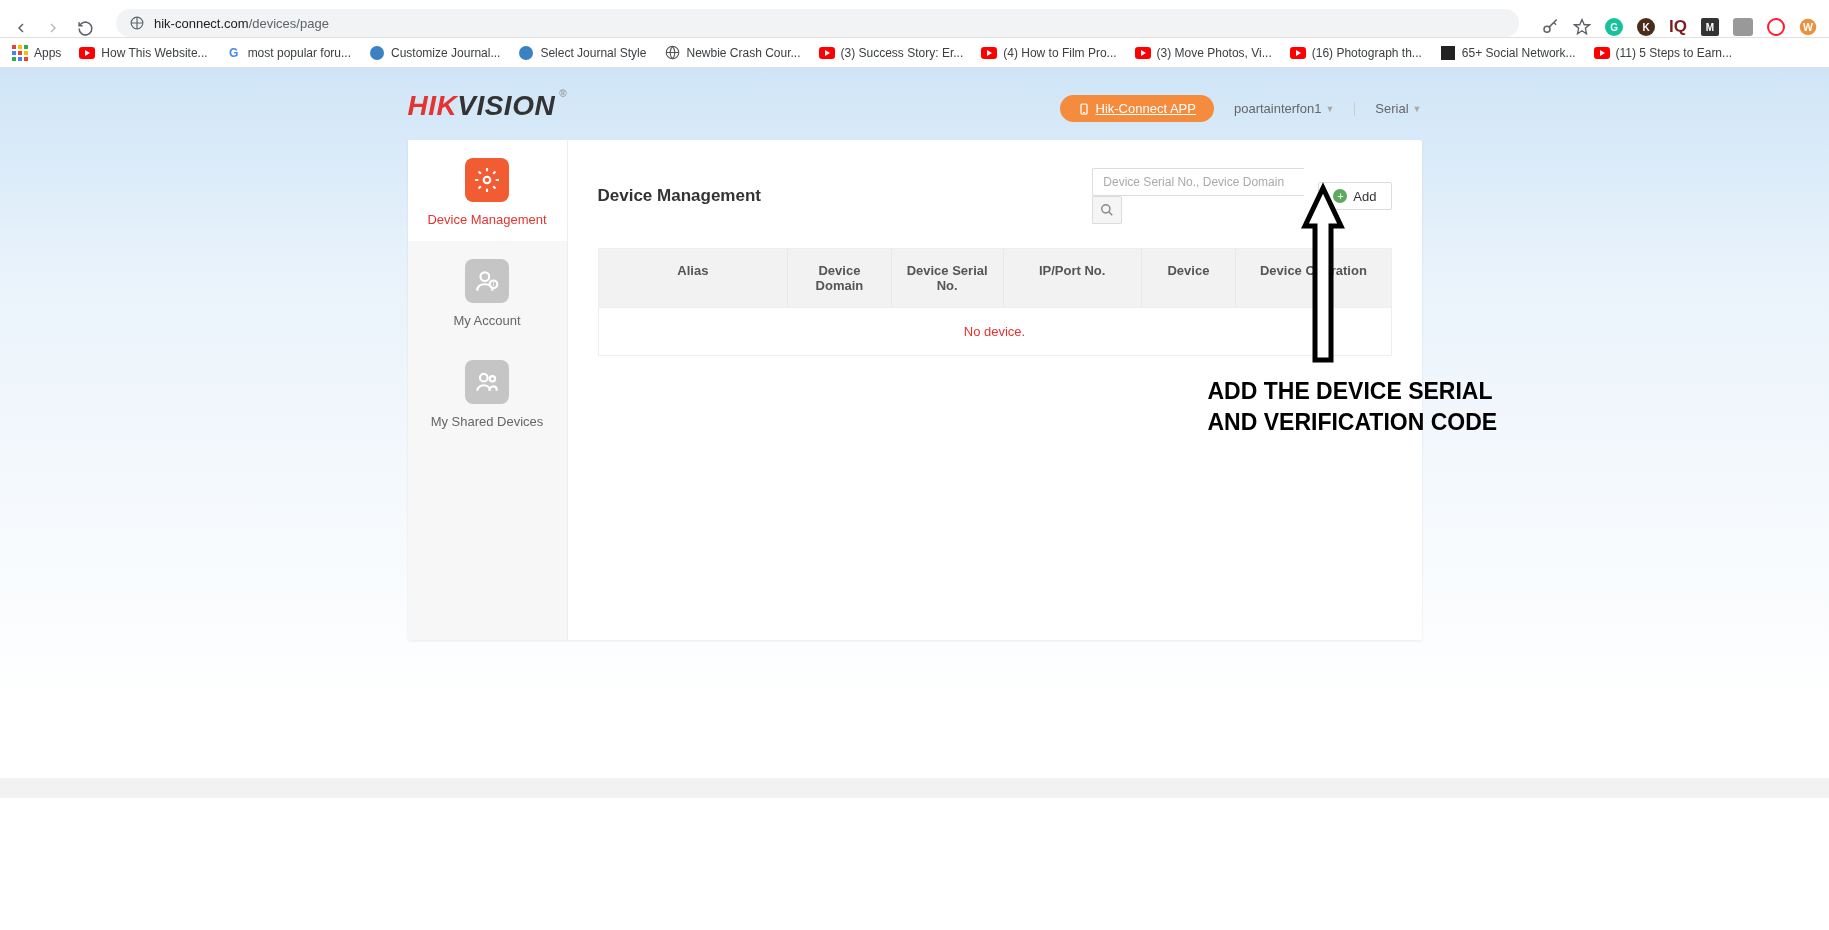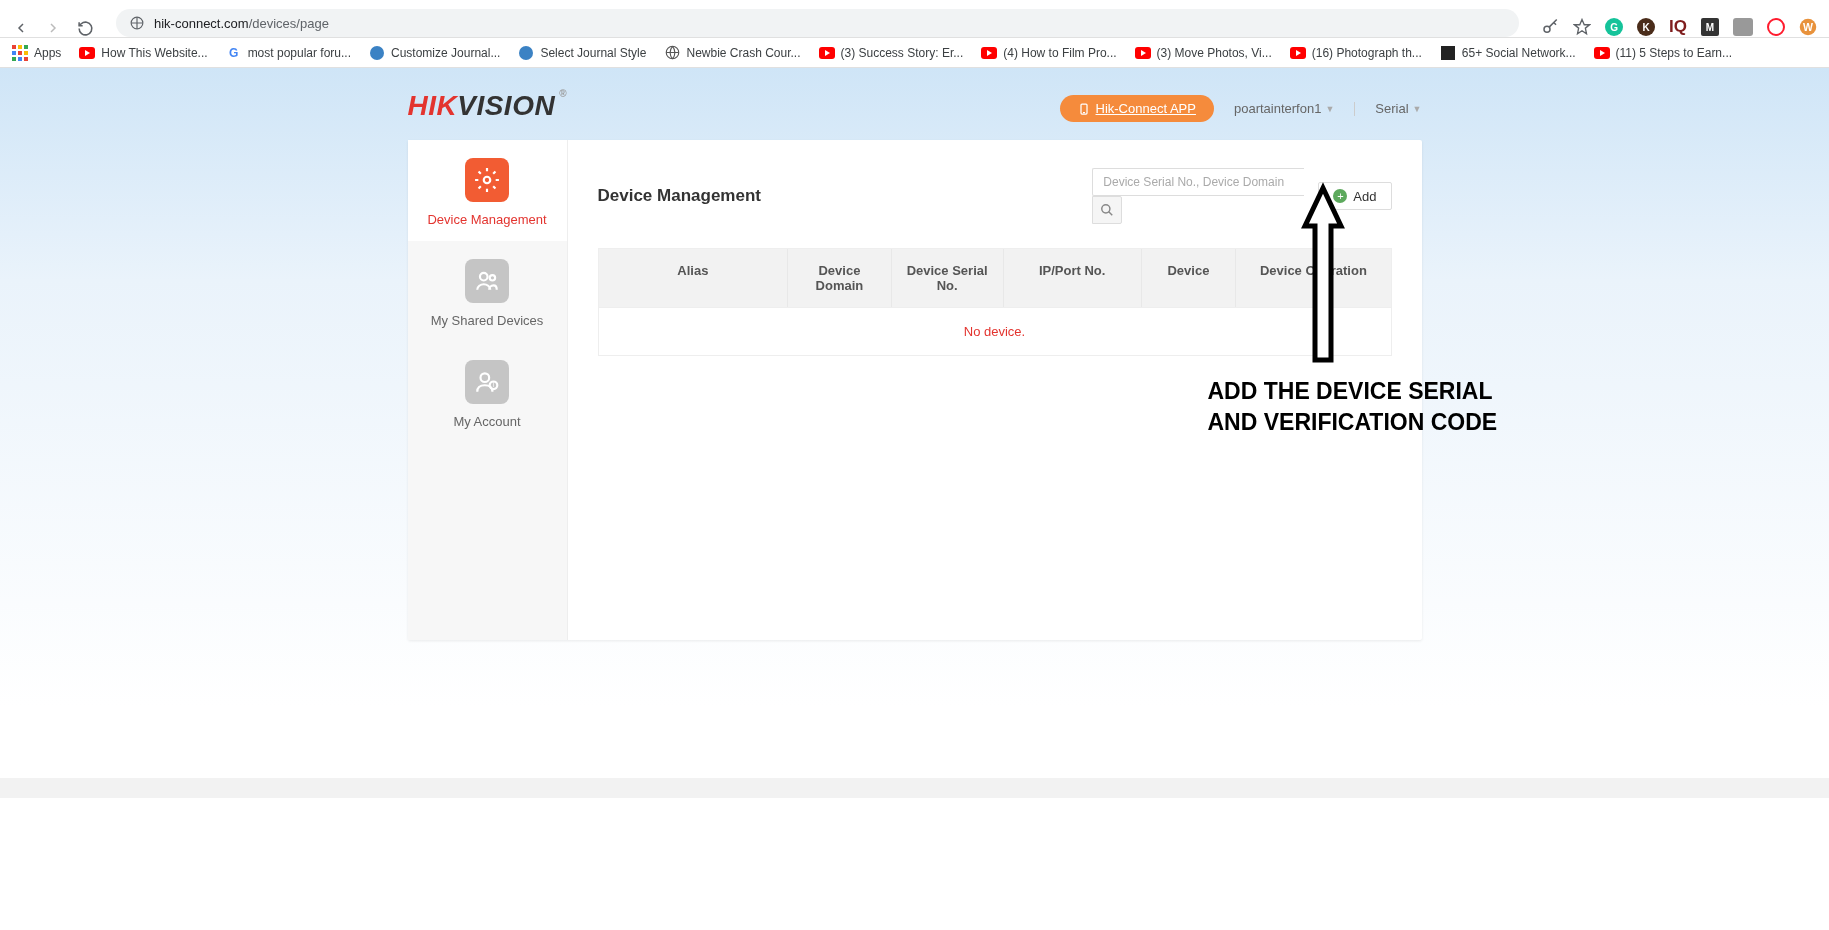--- a/index.html
+++ b/index.html
@@ -234,37 +234,37 @@
             <svg width="26" height="26" viewBox="0 0 24 24" fill="none" stroke="#fff" stroke-width="2">
                 <circle cx="12" cy="12" r="3"></circle>
                 <path d="M12 1v3M12 20v3M4.2 4.2l2.1 2.1M17.7 17.7l2.1 2.1M1 12h3M20 12h3M4.2 19.8l2.1-2.1M17.7 6.3l2.1-2.1"></path>
               </svg>
           </div>
           <div>Device Management</div>
         </div>
         <div class="side-item">
           <div class="side-icon inactive-ic">
             <svg width="26" height="26" viewBox="0 0 24 24" fill="none" stroke="#fff" stroke-width="2">
-                <circle cx="9" cy="8" r="3.5"></circle>
-                <circle cx="17" cy="9" r="2.5"></circle>
-                <path d="M3 20c0-3 3-5 6-5s6 2 6 5M14 20c0-2 1.5-4 4-4s3 2 3 4"></path>
-              </svg>
-          </div>
-          <div>My Shared Devices</div>
-        </div>
-        <div class="side-item">
-          <div class="side-icon inactive-ic">
-            <svg width="26" height="26" viewBox="0 0 24 24" fill="none" stroke="#fff" stroke-width="2">
                 <circle cx="10" cy="8" r="4"></circle>
                 <path d="M3 21c0-4 3-6 7-6s7 2 7 6"></path>
                 <circle cx="18" cy="15" r="3.5"></circle>
                 <text x="18" y="17" text-anchor="middle" fill="#fff" stroke="none" font-size="6">i</text>
               </svg>
           </div>
           <div>My Account</div>
+        </div>
+        <div class="side-item">
+          <div class="side-icon inactive-ic">
+            <svg width="26" height="26" viewBox="0 0 24 24" fill="none" stroke="#fff" stroke-width="2">
+                <circle cx="9" cy="8" r="3.5"></circle>
+                <circle cx="17" cy="9" r="2.5"></circle>
+                <path d="M3 20c0-3 3-5 6-5s6 2 6 5M14 20c0-2 1.5-4 4-4s3 2 3 4"></path>
+              </svg>
+          </div>
+          <div>My Shared Devices</div>
         </div>
       </div>
 
       <div class="content">
         <div class="content-head">
           <div class="page-title">Device Management</div>
           <div class="head-right">
             <div class="search-wrap">
               <input class="search-input" placeholder="Device Serial No., Device Domain" style="">
               <div class="search-btn">

